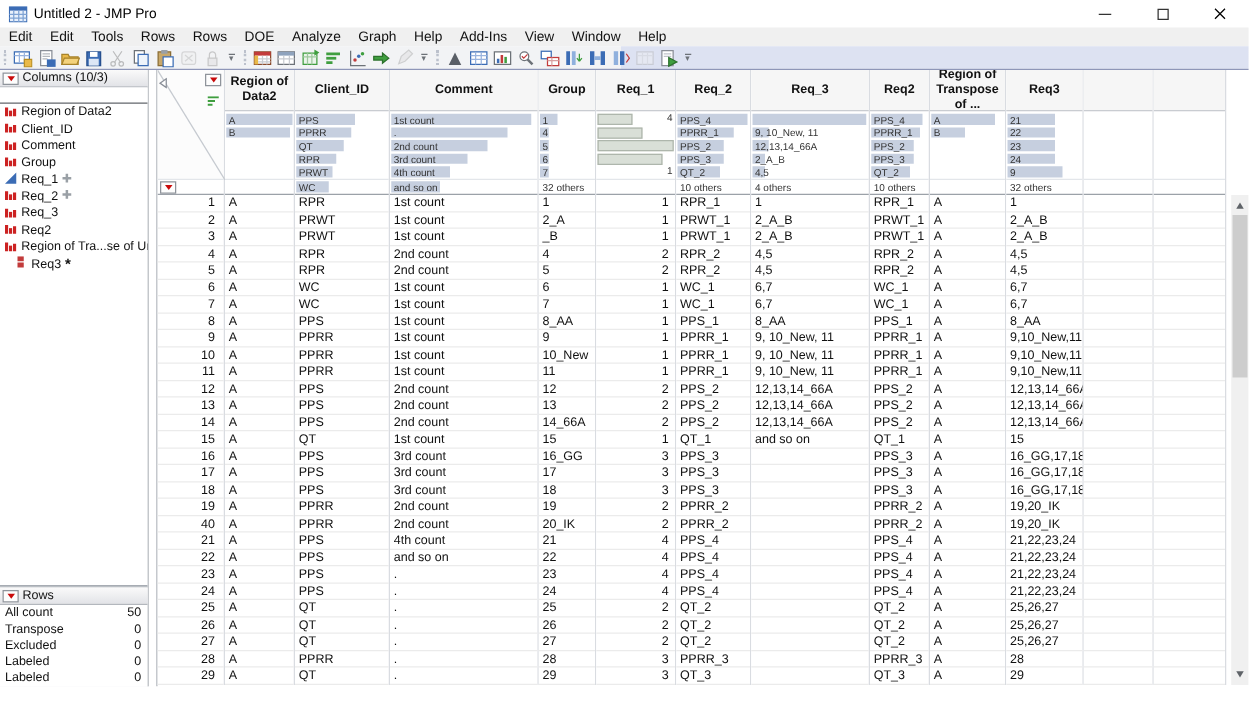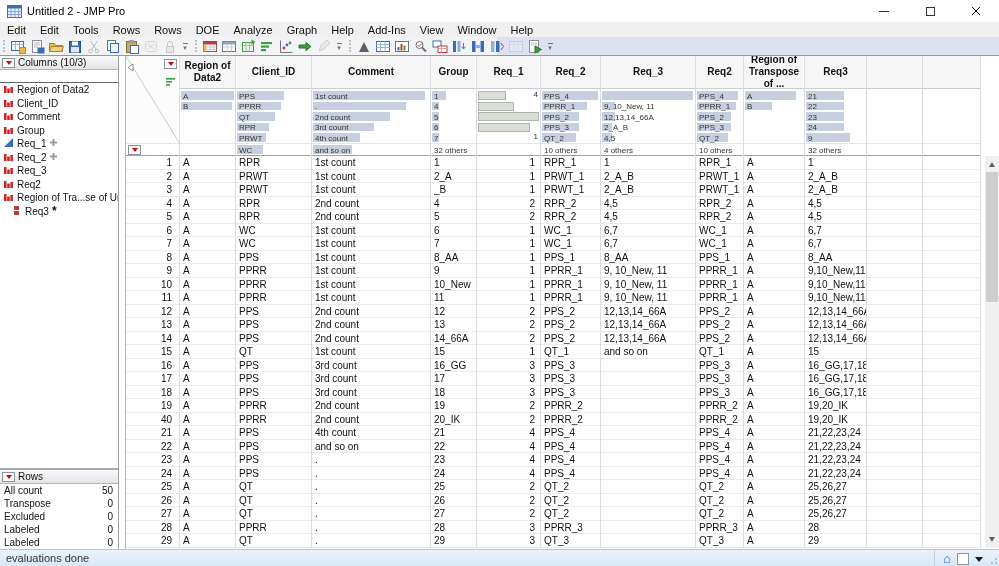--- a/index.html
+++ b/index.html
@@ -1131,23 +1131,14 @@
             <span class="tri-up"></span>
           </div>
       <div class="vthumb"></div>
       <div class="varr" style="bottom:0">
             <span class="tri-dn"></span>
           </div>
     </div>
   </div>
 </div>
 
-<div id="statusbar">
-  <span>evaluations done</span>
-  <div class="sb-right">
-    <span class="home-g">⌂</span>
-    <span class="sb-check"></span>
-    <span class="sb-drop"></span>
-  </div>
-  <span class="grip"></span>
+
 </div>
 
-</div>
-
 </body></html>

